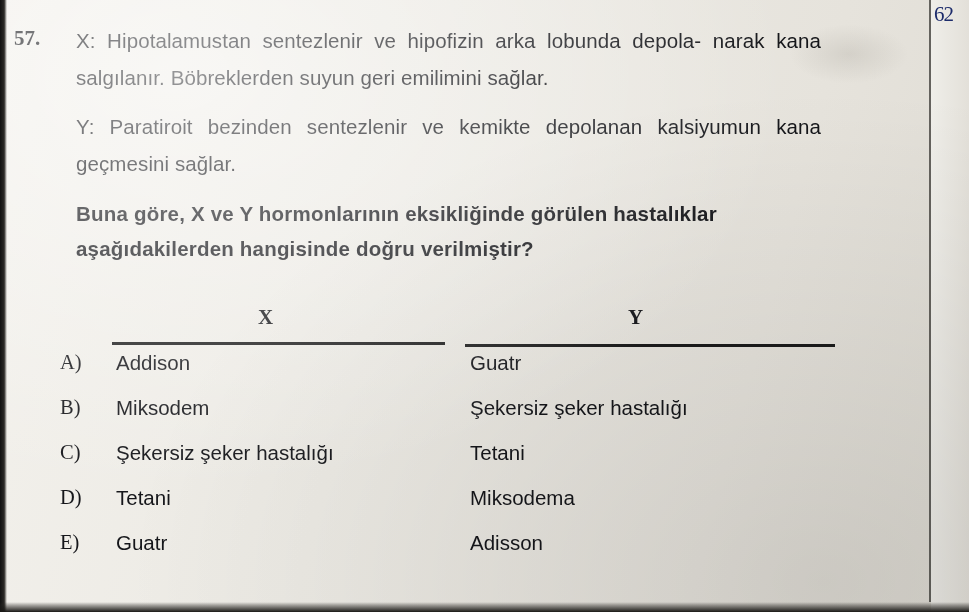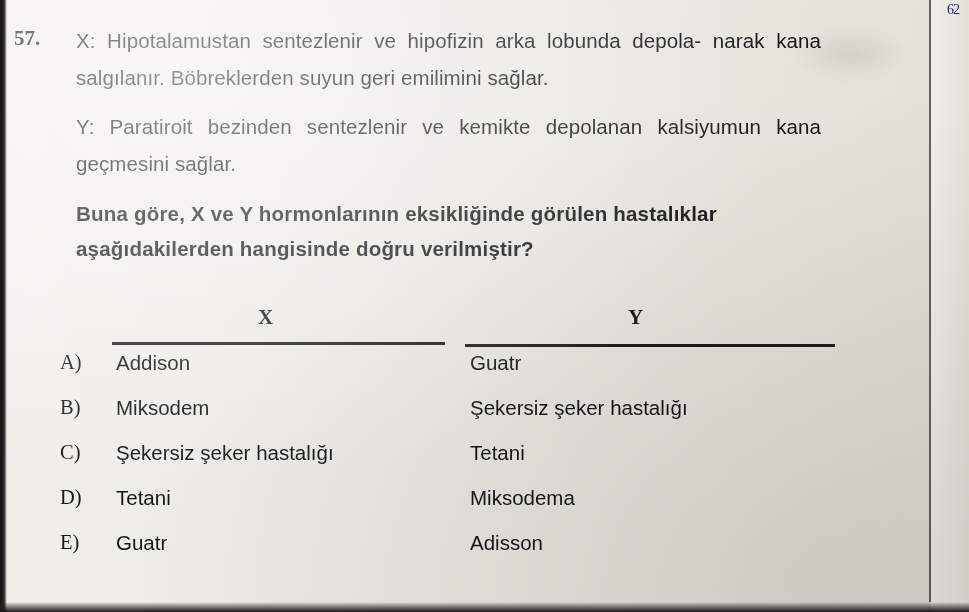--- a/index.html
+++ b/index.html
@@ -65,23 +65,23 @@
     position: absolute;
     left: 931px;
     top: 0;
     width: 38px;
     height: 612px;
     background: linear-gradient(90deg, #efeee9 0%, #e3e0d9 100%);
     z-index: 1;
   }
   .page-number {
     position: absolute;
-    right: 10px;
+    right: 16px;
     top: 2px;
-    font-size: 14px;
+    font-size: 21px;
     color: #1d2c6b;
     font-family: "Liberation Serif", serif;
     letter-spacing: -1px;
     z-index: 5;
   }
 
   .question {
     position: absolute;
     left: 14px;
     top: 22px;

